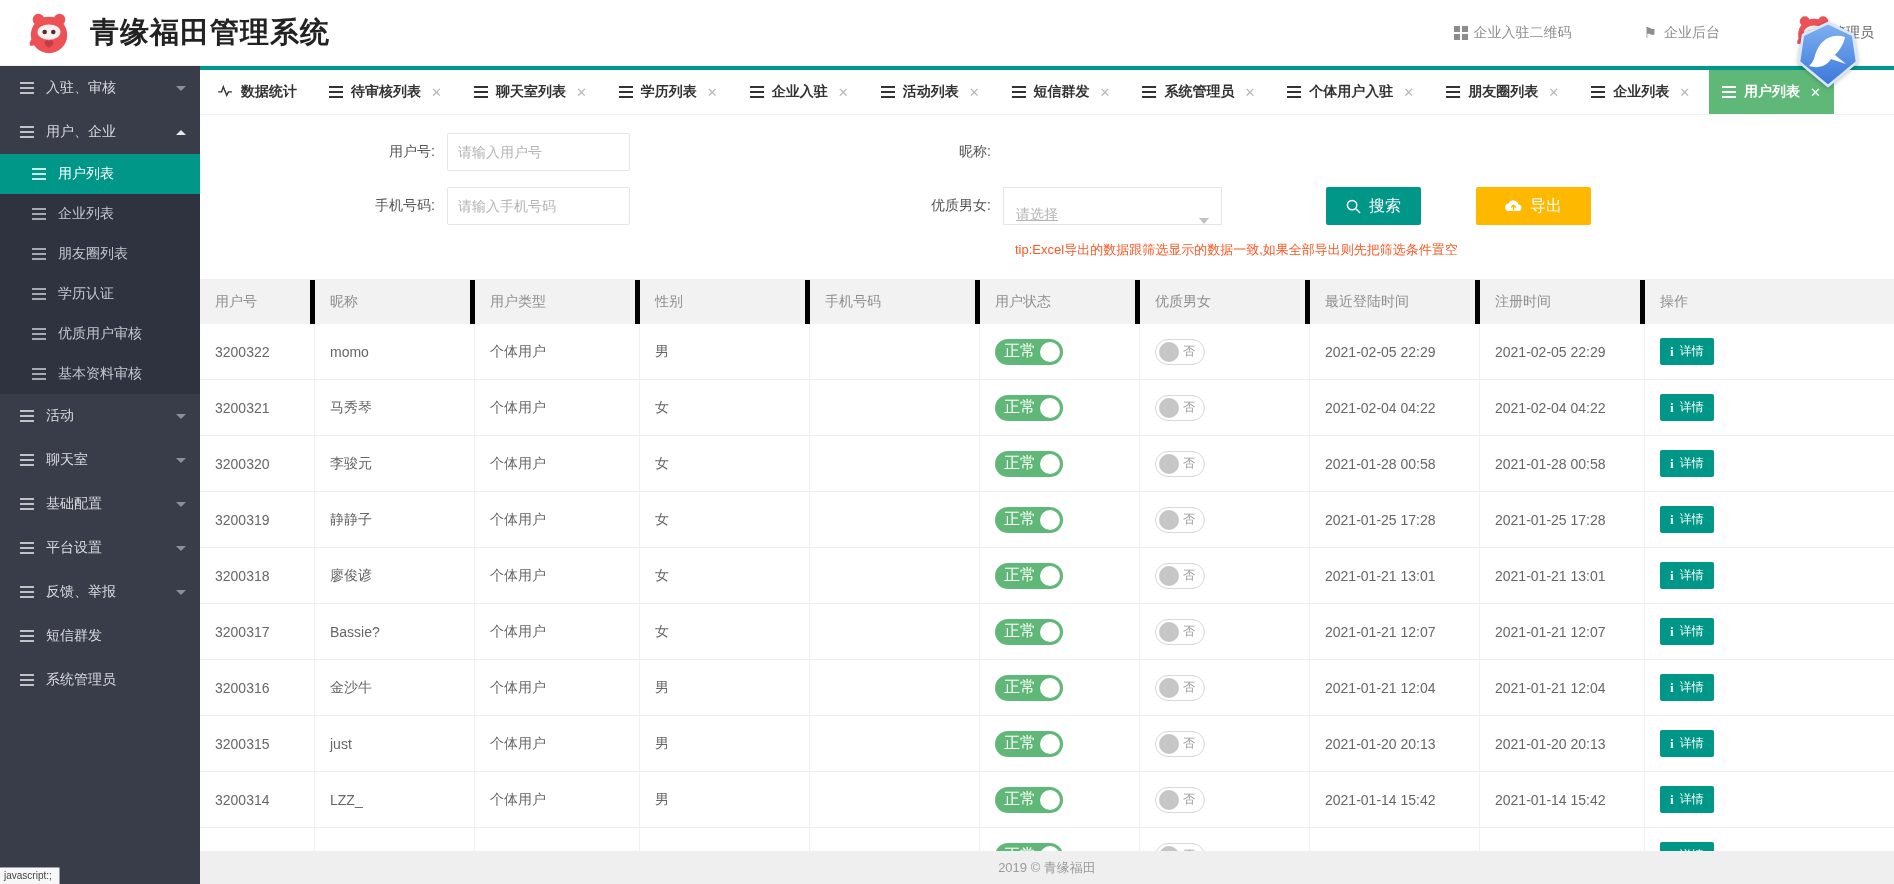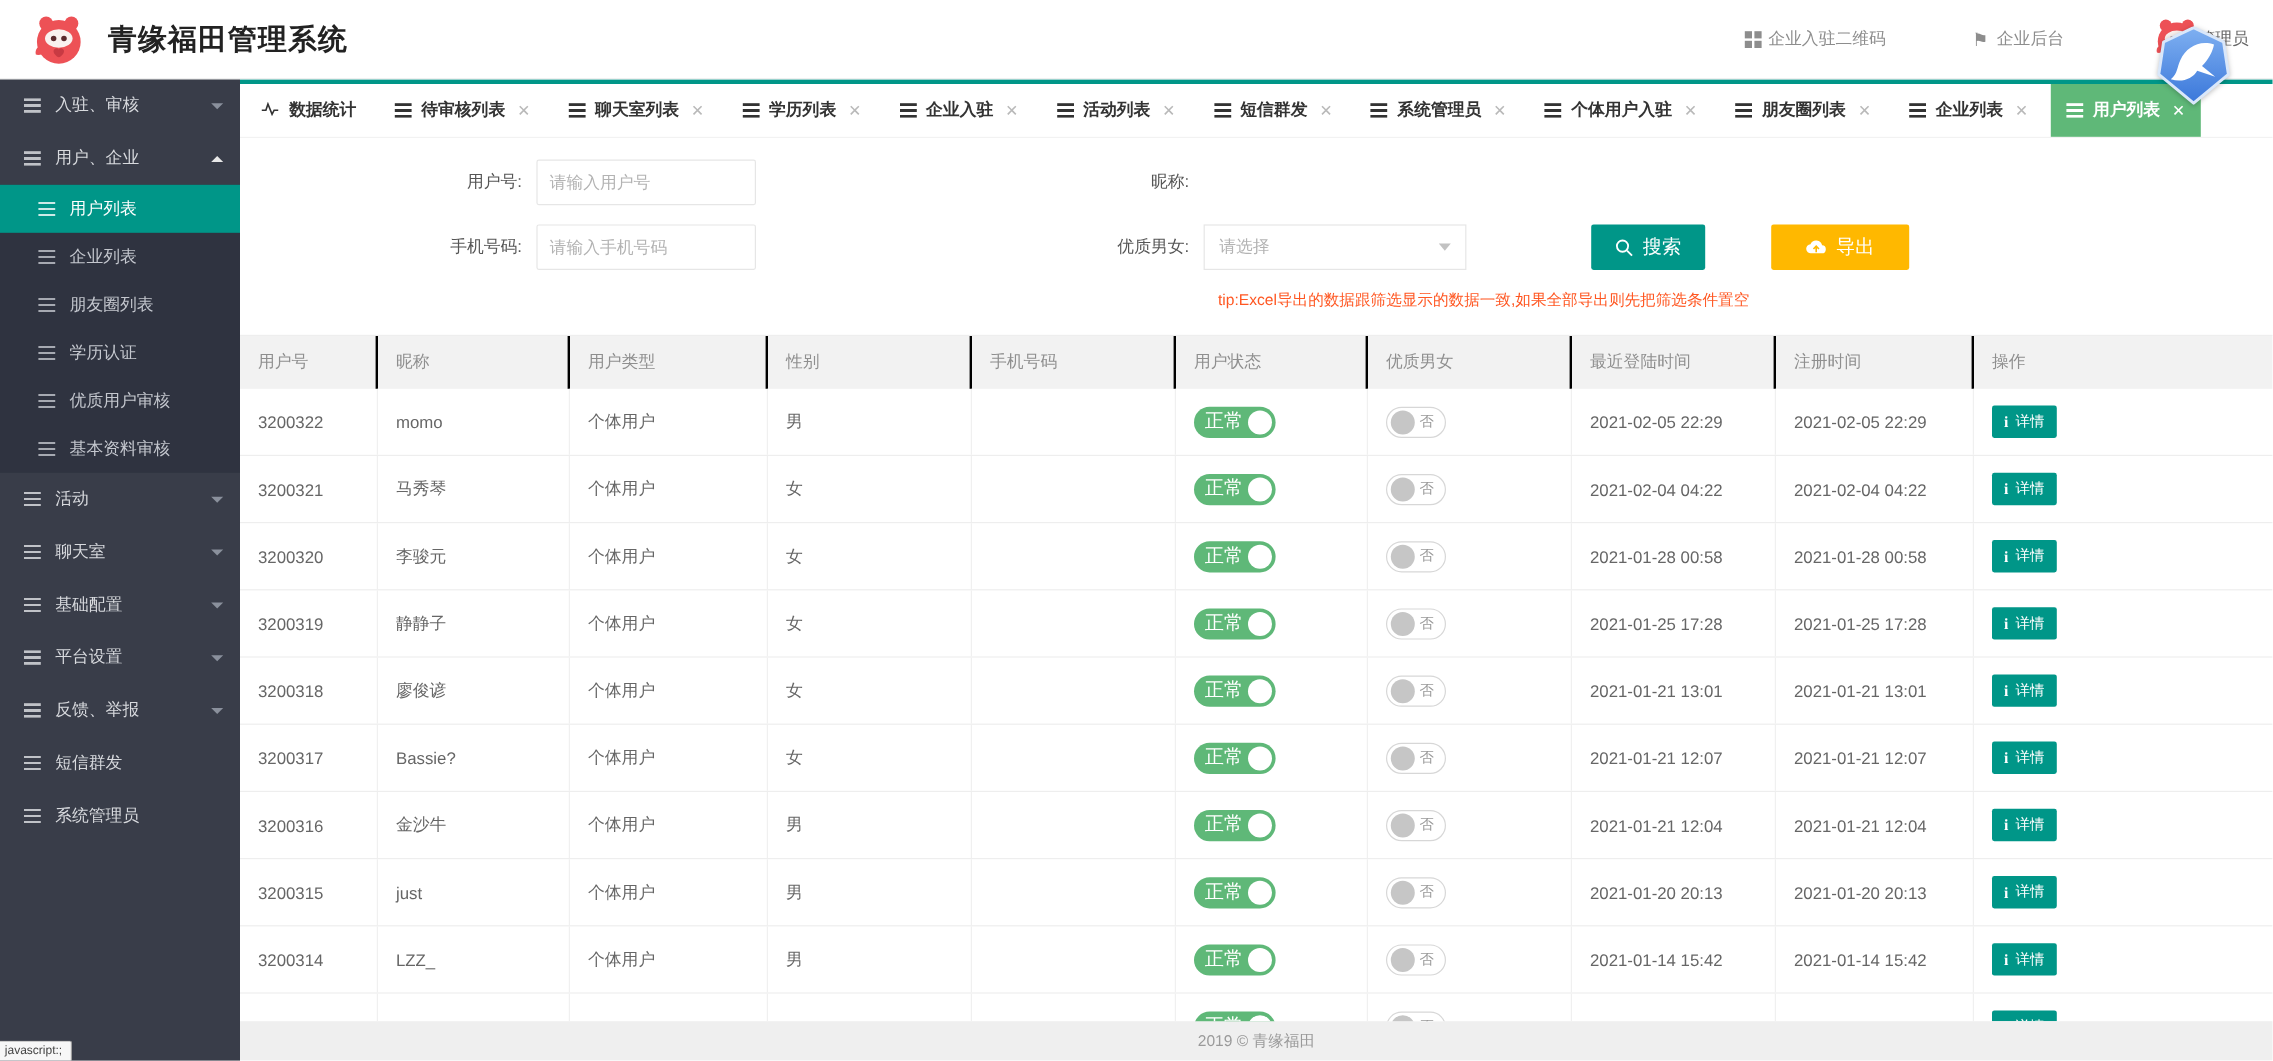--- a/index.html
+++ b/index.html
@@ -2,21 +2,21 @@
 <html><head>
 <meta charset="utf-8">
 <style>
   * { margin:0; padding:0; box-sizing:border-box; }
   html,body { width:1894px; height:884px; overflow:hidden; }
   body { font-family:"Liberation Sans","DejaVu Sans",sans-serif; font-size:14px; color:#333; background:#fff; position:relative; }
 
   
   .header { height:66px; background:#fff; display:flex; align-items:center; padding:0 0 0 26px; border-bottom:1px solid #f0f0f0; position:relative; z-index:5; }
   .logo-wrap { width:46px; height:46px; margin-right:18px; }
-  .app-title { font-size:24px; font-weight:bold; color:#222; letter-spacing:1px;text-align:center; }
+  .app-title { font-size:29px; font-weight:bold; color:#222; letter-spacing:1px;text-align:center; }
   .header-right { margin-left:auto; display:flex; align-items:center; padding-right:20px; }
   .hlink { display:flex; align-items:center; color:#8d8d8d; font-size:14px; cursor:pointer; }
   .hlink + .hlink { margin-left:72px; }
   .icon-qr { position:relative; width:6px; height:6px; background:#8d8d8d; box-shadow:8px 0 0 #8d8d8d,0 8px 0 #8d8d8d,8px 8px 0 #8d8d8d; margin-right:14px; margin-top:-8px; }
   .icon-flag { font-size:15px; margin-right:7px; color:#8d8d8d; }
   .avatar { width:40px; height:40px; border-radius:50%; margin-left:74px; overflow:hidden; flex:0 0 auto; }
   .admin-label { margin-left:-2px; color:#666; font-size:14px; }
   .bird-badge { position:absolute; top:22px; right:34px; width:64px; height:66px; z-index:40; filter:drop-shadow(0 1px 2px rgba(0,0,0,.25)); }
 
   
@@ -45,32 +45,32 @@
   .tab.active .tab-close { color:#fff; }
   .icon-pulse { width:16px; height:12px; flex:0 0 auto; }
 
   
   .filter { height:164px; padding-top:18px; background:#fff; }
   .frow { display:flex; align-items:center; height:38px; margin-bottom:16px; }
   .flabel { flex:0 0 247px; text-align:right; padding-right:12px; color:#555; }
   .flabel2 { flex:0 0 373px; text-align:right; padding-right:12px; color:#555; }
   .finput { width:183px; height:38px; border:1px solid #e6e6e6; border-radius:2px; padding:0 10px; font-size:14px; color:#666; outline:none; font-family:inherit; }
   .finput::placeholder { color:#b3b3b3; }
-  .fselect { width:219px; height:38px; border:1px solid #e6e6e6; border-radius:0; padding:0 12px; display:flex; align-items:center; color:#b3b3b3; cursor:pointer; }
+  .fselect { width:219px; height:38px; border:1px solid #e6e6e6; border-radius:0; padding:0 12px; display:flex; align-items:flex-end; color:#b3b3b3; cursor:pointer;text-decoration:underline; }
   .fselect .caret2 { margin-left:auto; width:0; height:0; border-left:5px solid transparent; border-right:5px solid transparent; border-top:6px solid #c2c2c2; }
   .btn { display:inline-flex; align-items:center; justify-content:center; height:38px; border:none; border-radius:2px; color:#fff; font-size:16px; cursor:pointer; font-family:inherit; }
   .btn-search { width:95px; margin-left:104px; background:#009688; }
   .btn-export { width:115px; margin-left:55px; background:#FFB800; }
   .btn svg { margin-right:8px; }
   .tip { margin-left:815px; margin-top:2px; color:#FF5722; font-size:13px; }
 
   
   .table-wrap { height:572px; overflow:hidden; border-top:1px solid #eee; }
   .thead { height:44px; background:#f2f2f2; display:flex; align-items:center; color:#8f8f8f; }
-  .th { padding-left:15px; height:100%; display:flex; align-items:center; border-right:2px solid #000000; }
+  .th { padding-left:15px; height:100%; display:flex; align-items:center; border-right:5px solid #000000; }
   .th:last-child { border-right:none; }
   .trow { height:56px; display:flex; align-items:center; border-bottom:1px solid #eee; color:#666; }
   .td { padding-left:15px; height:100%; display:flex; align-items:center; border-right:1px solid #f0f0f0; overflow:hidden; }
   .td:last-child { border-right:none; }
   .c0{width:115px;} .c1{width:160px;} .c2{width:165px;} .c3{width:170px;} .c4{width:170px;}
   .c5{width:160px;text-align:right;} .c6{width:170px;} .c7{width:170px;} .c8{width:165px;} .c9{width:249px;}
 
   .toggle { display:inline-flex; align-items:center; height:26px; border-radius:13px; cursor:pointer; position:relative; }
   .toggle.on { background:#5FB878; padding:0 27px 0 9px; color:#fff; font-size:16px; min-width:58px; }
   .toggle.on .knob { position:absolute; right:3px; width:20px; height:20px; border-radius:50%; background:#fff; }

